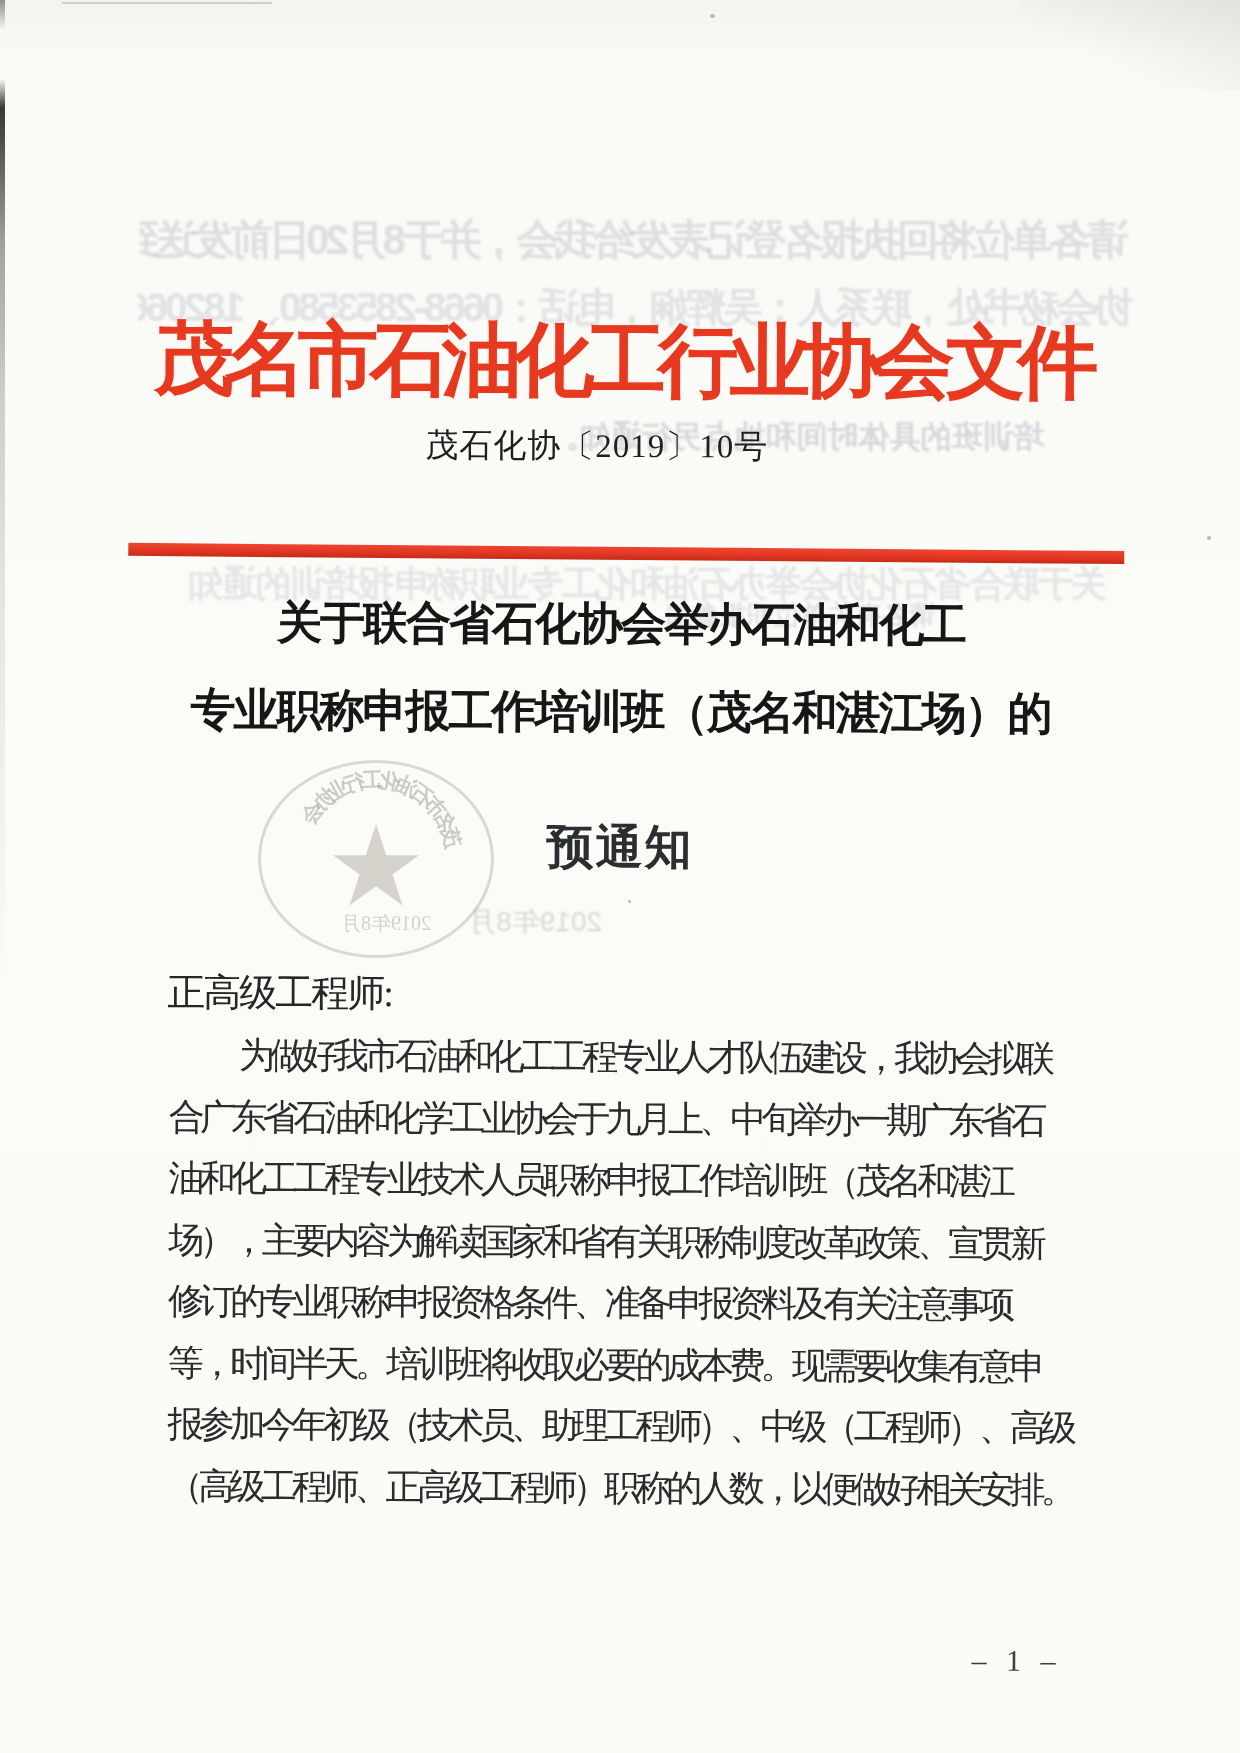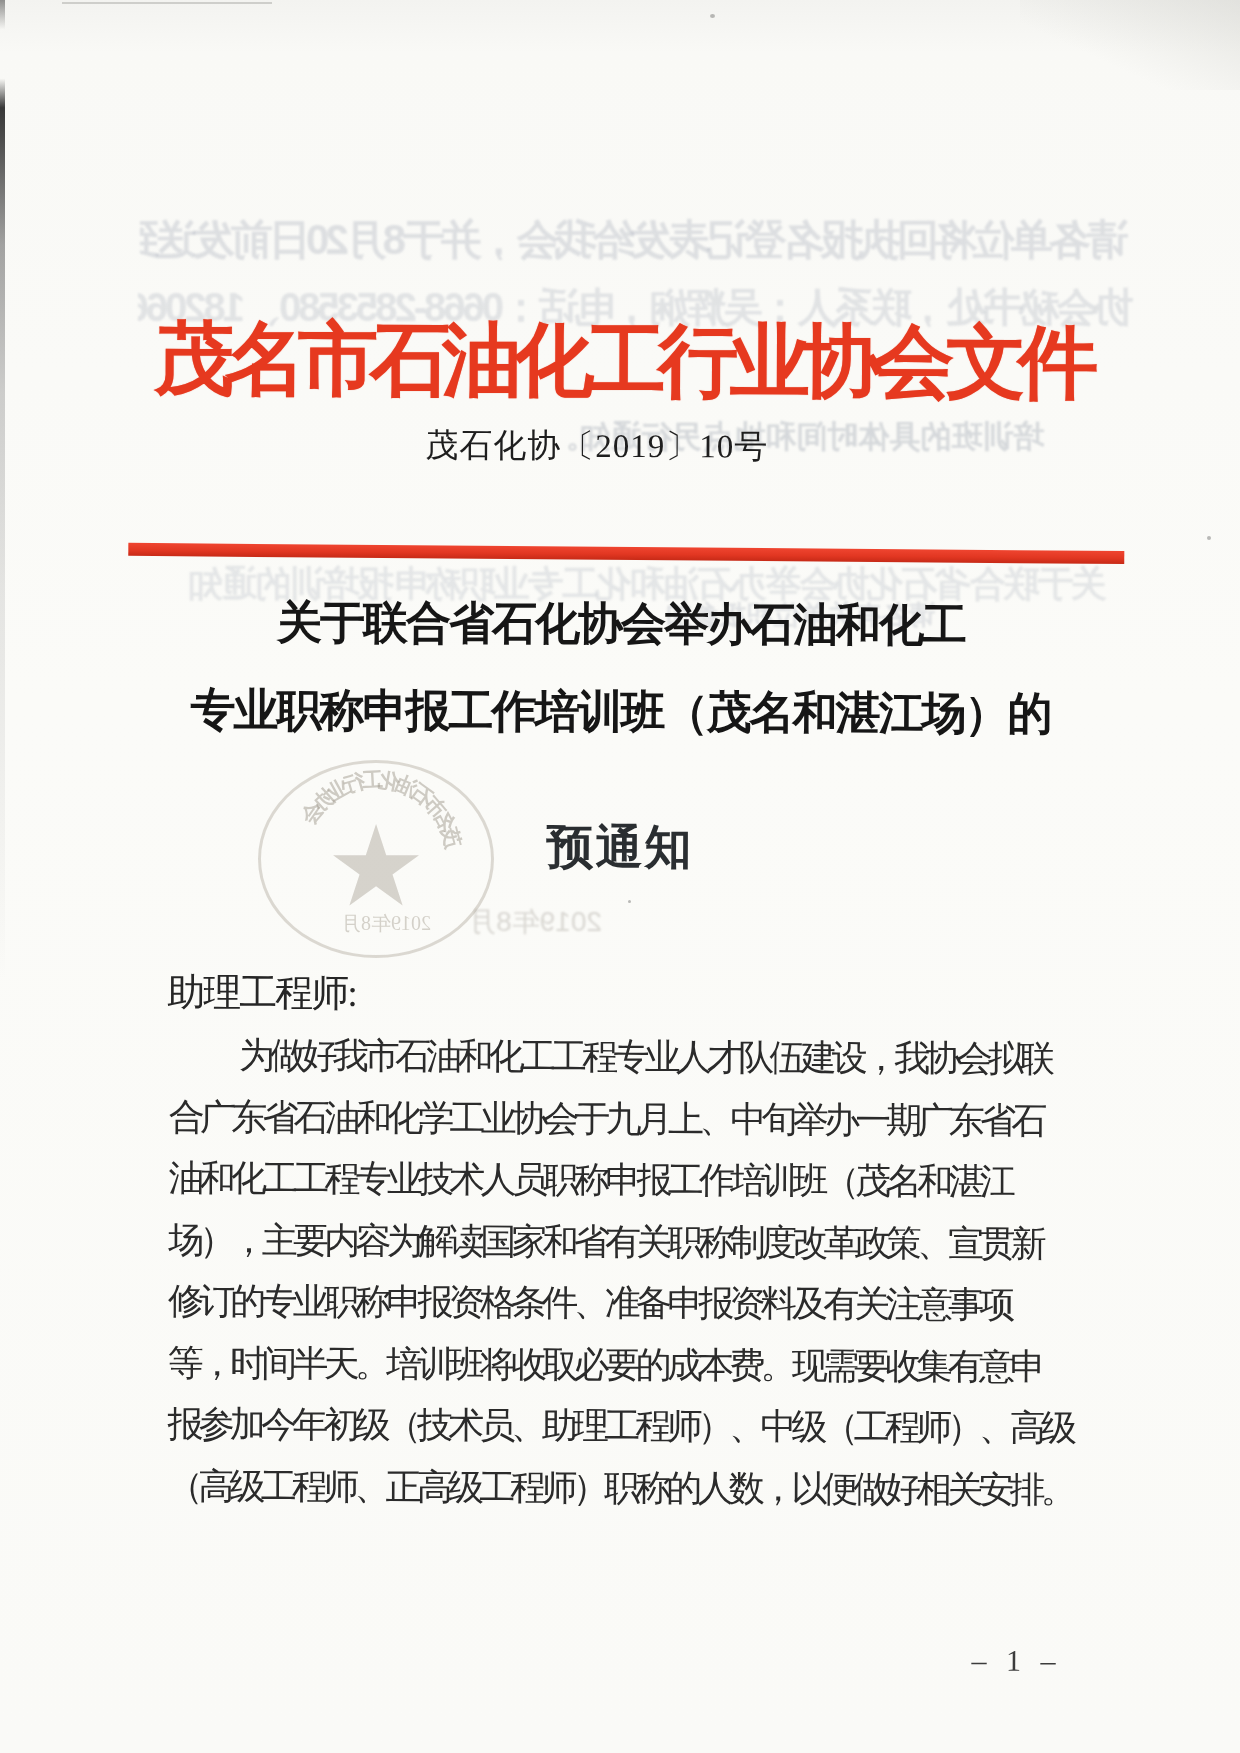--- a/index.html
+++ b/index.html
@@ -132,21 +132,21 @@
     <div class="org-title">茂名市石油化工行业协会文件</div>
 
     <div class="doc-number">茂石化协〔2019〕10号</div>
 
     <div class="red-rule"></div>
 
     <div class="doc-title doc-title-1">关于联合省石化协会举办石油和化工</div>
     <div class="doc-title doc-title-2">专业职称申报工作培训班（茂名和湛江场）的</div>
     <div class="doc-title doc-title-3">预通知</div>
 
-    <div class="salutation">助理工程师:</div>
+    <div class="salutation">正高级工程师:</div>
 
     <div class="body-block">
       <div class="body-line indent">为做好我市石油和化工工程专业人才队伍建设，我协会拟联</div>
       <div class="body-line">合广东省石油和化学工业协会于九月上、中旬举办一期广东省石</div>
       <div class="body-line">油和化工工程专业技术人员职称申报工作培训班（茂名和湛江</div>
       <div class="body-line">场），主要内容为解读国家和省有关职称制度改革政策、宣贯新</div>
       <div class="body-line">修订的专业职称申报资格条件、准备申报资料及有关注意事项</div>
       <div class="body-line">等，时间半天。培训班将收取必要的成本费。现需要收集有意申</div>
       <div class="body-line">报参加今年初级（技术员、助理工程师）、中级（工程师）、高级</div>
       <div class="body-line">（高级工程师、正高级工程师）职称的人数，以便做好相关安排。</div>

